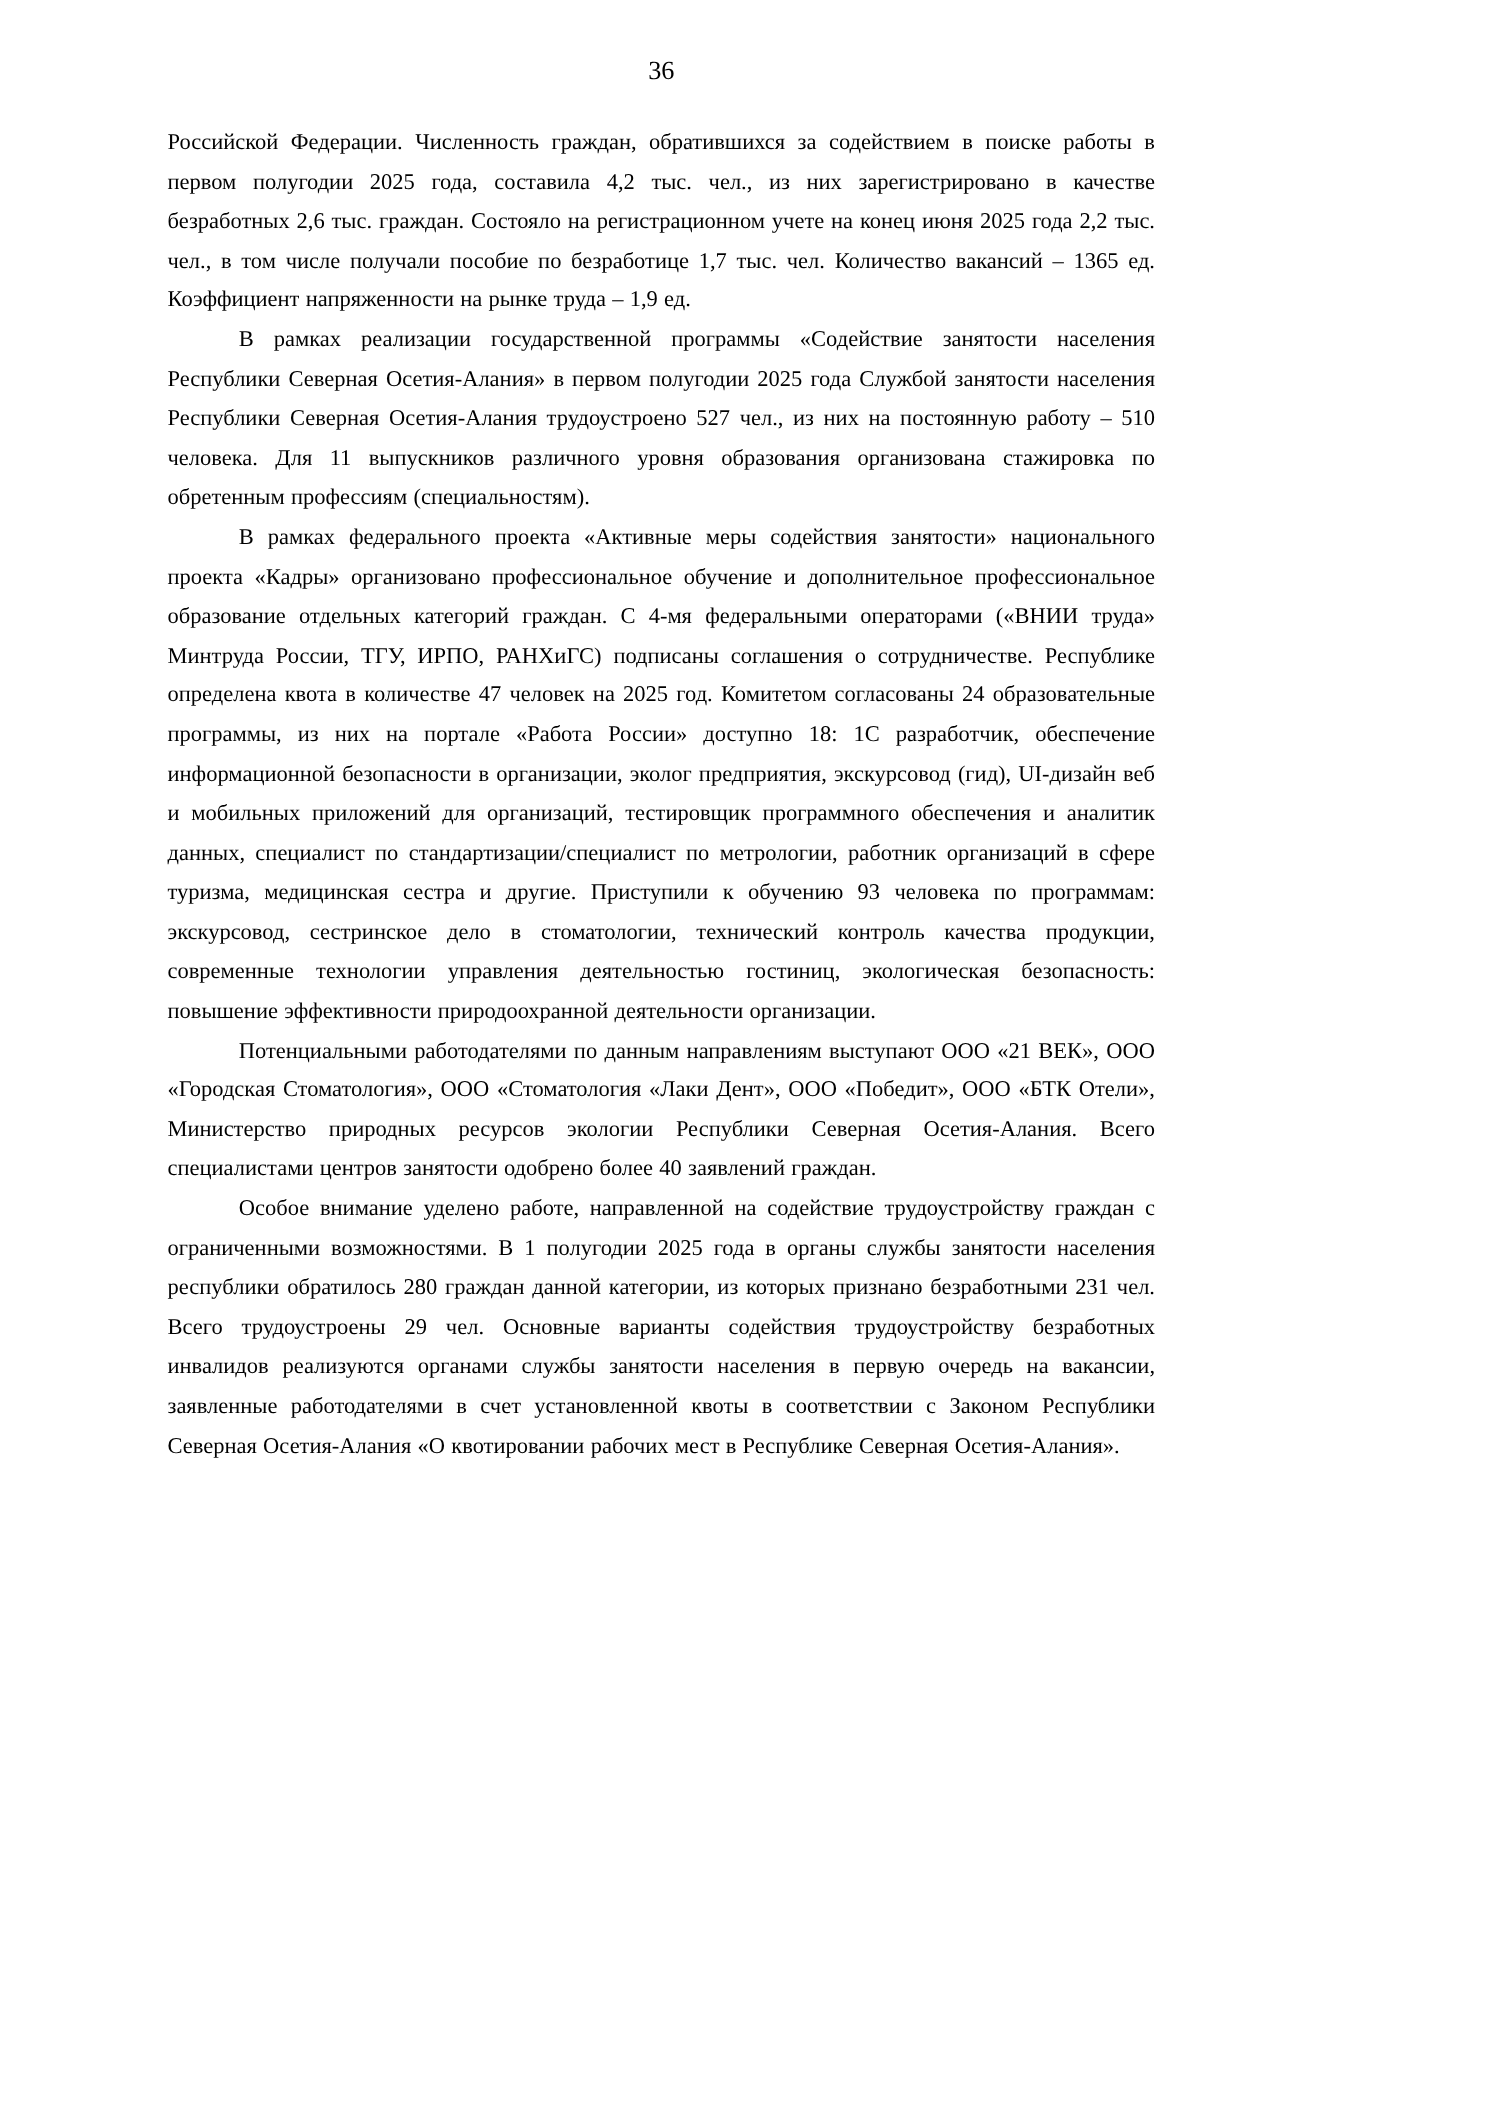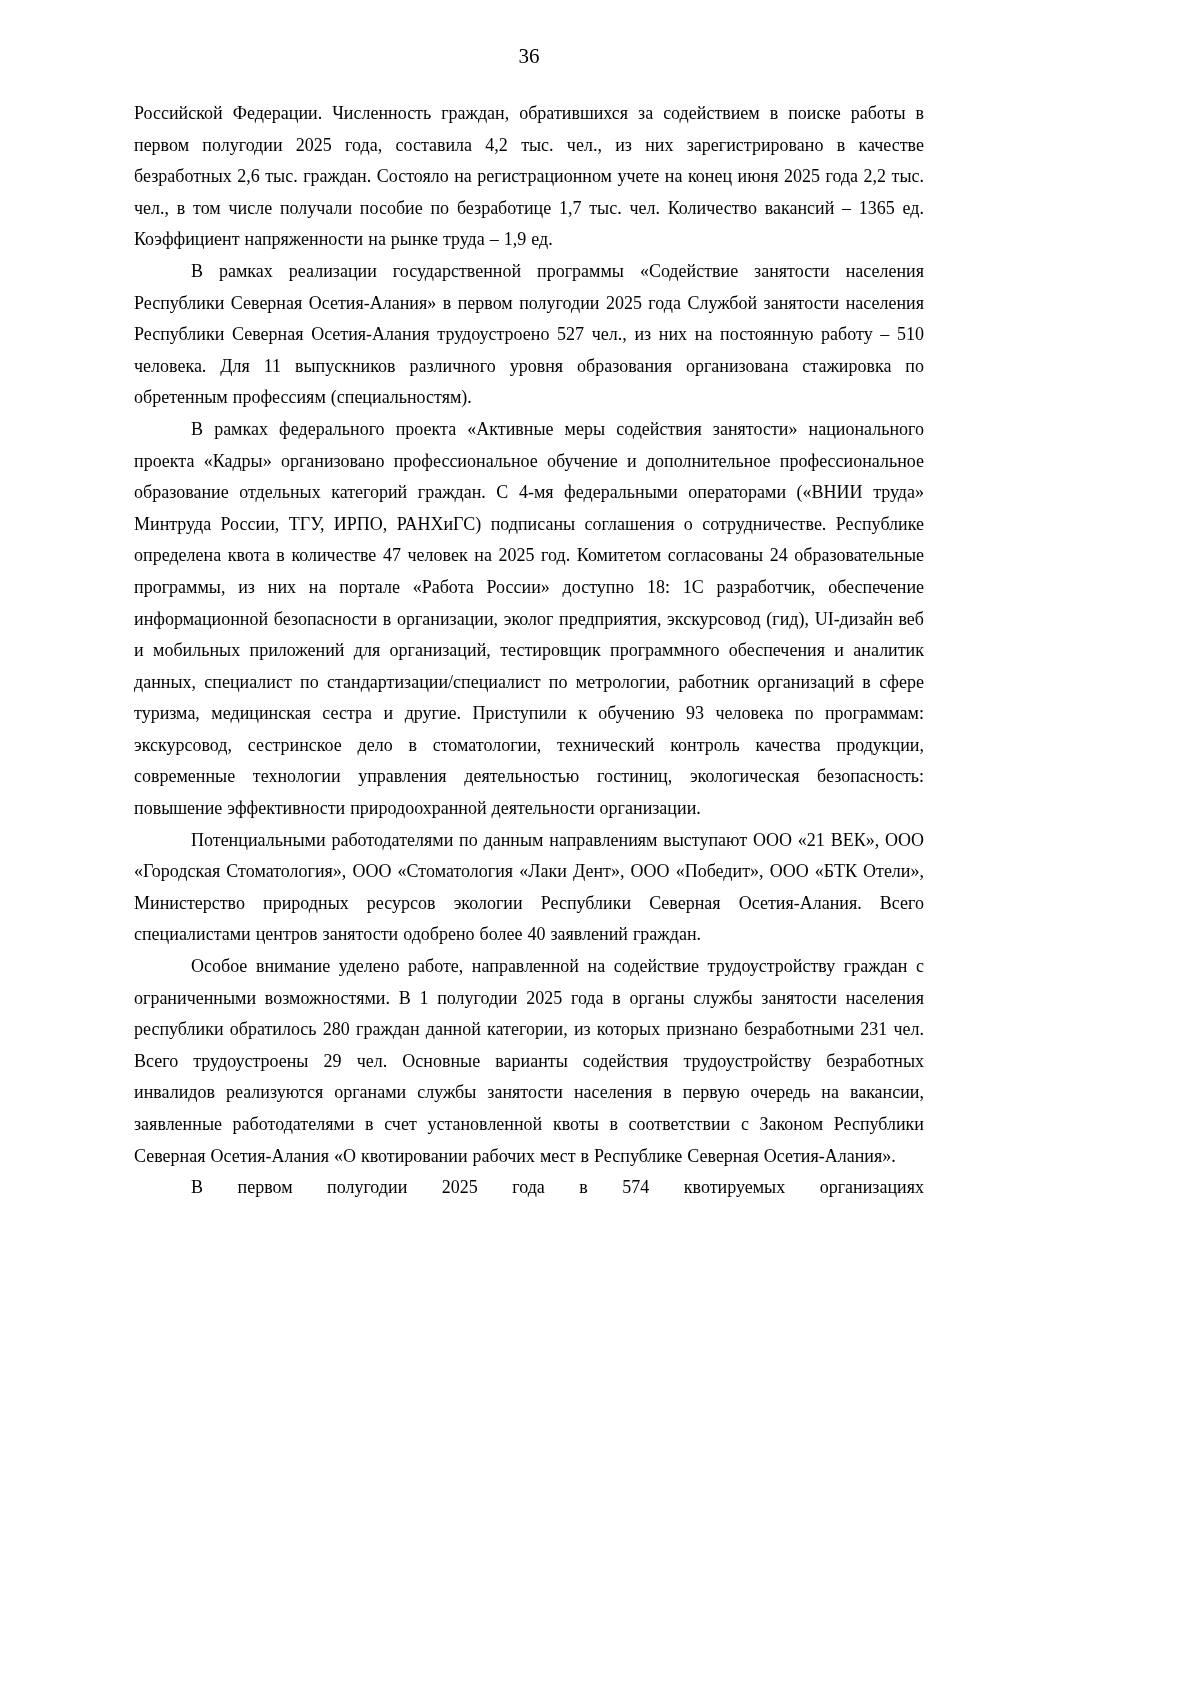--- a/index.html
+++ b/index.html
@@ -51,15 +51,14 @@
   <p class="para no-indent">Российской Федерации. Численность граждан, обратившихся за содействием в поиске работы в первом полугодии 2025 года, составила 4,2 тыс. чел., из них зарегистрировано в качестве безработных 2,6 тыс. граждан. Состояло на регистрационном учете на конец июня 2025 года 2,2 тыс. чел., в том числе получали пособие по безработице 1,7 тыс. чел. Количество вакансий – 1365 ед. Коэффициент напряженности на рынке труда – 1,9 ед.</p>
 
   <p class="para">В рамках реализации государственной программы «Содействие занятости населения Республики Северная Осетия-Алания» в первом полугодии 2025 года Службой занятости населения Республики Северная Осетия-Алания трудоустроено 527 чел., из них на постоянную работу – 510 человека. Для 11 выпускников различного уровня образования организована стажировка по обретенным профессиям (специальностям).</p>
 
   <p class="para">В рамках федерального проекта «Активные меры содействия занятости» национального проекта «Кадры» организовано профессиональное обучение и дополнительное профессиональное образование отдельных категорий граждан. С 4-мя федеральными операторами («ВНИИ труда» Минтруда России, ТГУ, ИРПО, РАНХиГС) подписаны соглашения о сотрудничестве. Республике определена квота в количестве 47 человек на 2025 год. Комитетом согласованы 24 образовательные программы, из них на портале «Работа России» доступно 18: 1С разработчик, обеспечение информационной безопасности в организации, эколог предприятия, экскурсовод (гид), UI-дизайн веб и мобильных приложений для организаций, тестировщик программного обеспечения и аналитик данных, специалист по стандартизации/специалист по метрологии, работник организаций в сфере туризма, медицинская сестра и другие. Приступили к обучению 93 человека по программам: экскурсовод, сестринское дело в стоматологии, технический контроль качества продукции, современные технологии управления деятельностью гостиниц, экологическая безопасность: повышение эффективности природоохранной деятельности организации.</p>
 
   <p class="para">Потенциальными работодателями по данным направлениям выступают ООО «21 ВЕК», ООО «Городская Стоматология», ООО «Стоматология «Лаки Дент», ООО «Победит», ООО «БТК Отели», Министерство природных ресурсов экологии Республики Северная Осетия-Алания. Всего специалистами центров занятости одобрено более 40 заявлений граждан.</p>
 
   <p class="para">Особое внимание уделено работе, направленной на содействие трудоустройству граждан с ограниченными возможностями. В 1 полугодии 2025 года в органы службы занятости населения республики обратилось 280 граждан данной категории, из которых признано безработными 231 чел. Всего трудоустроены 29 чел. Основные варианты содействия трудоустройству безработных инвалидов реализуются органами службы занятости населения в первую очередь на вакансии, заявленные работодателями в счет установленной квоты в соответствии с Законом Республики Северная Осетия-Алания «О квотировании рабочих мест в Республике Северная Осетия-Алания».</p>
 
-  <p class="para continued">В первом полугодии 2025 года в 574 квотируемых организациях</p>
 
 </div>
 
 </body></html>

